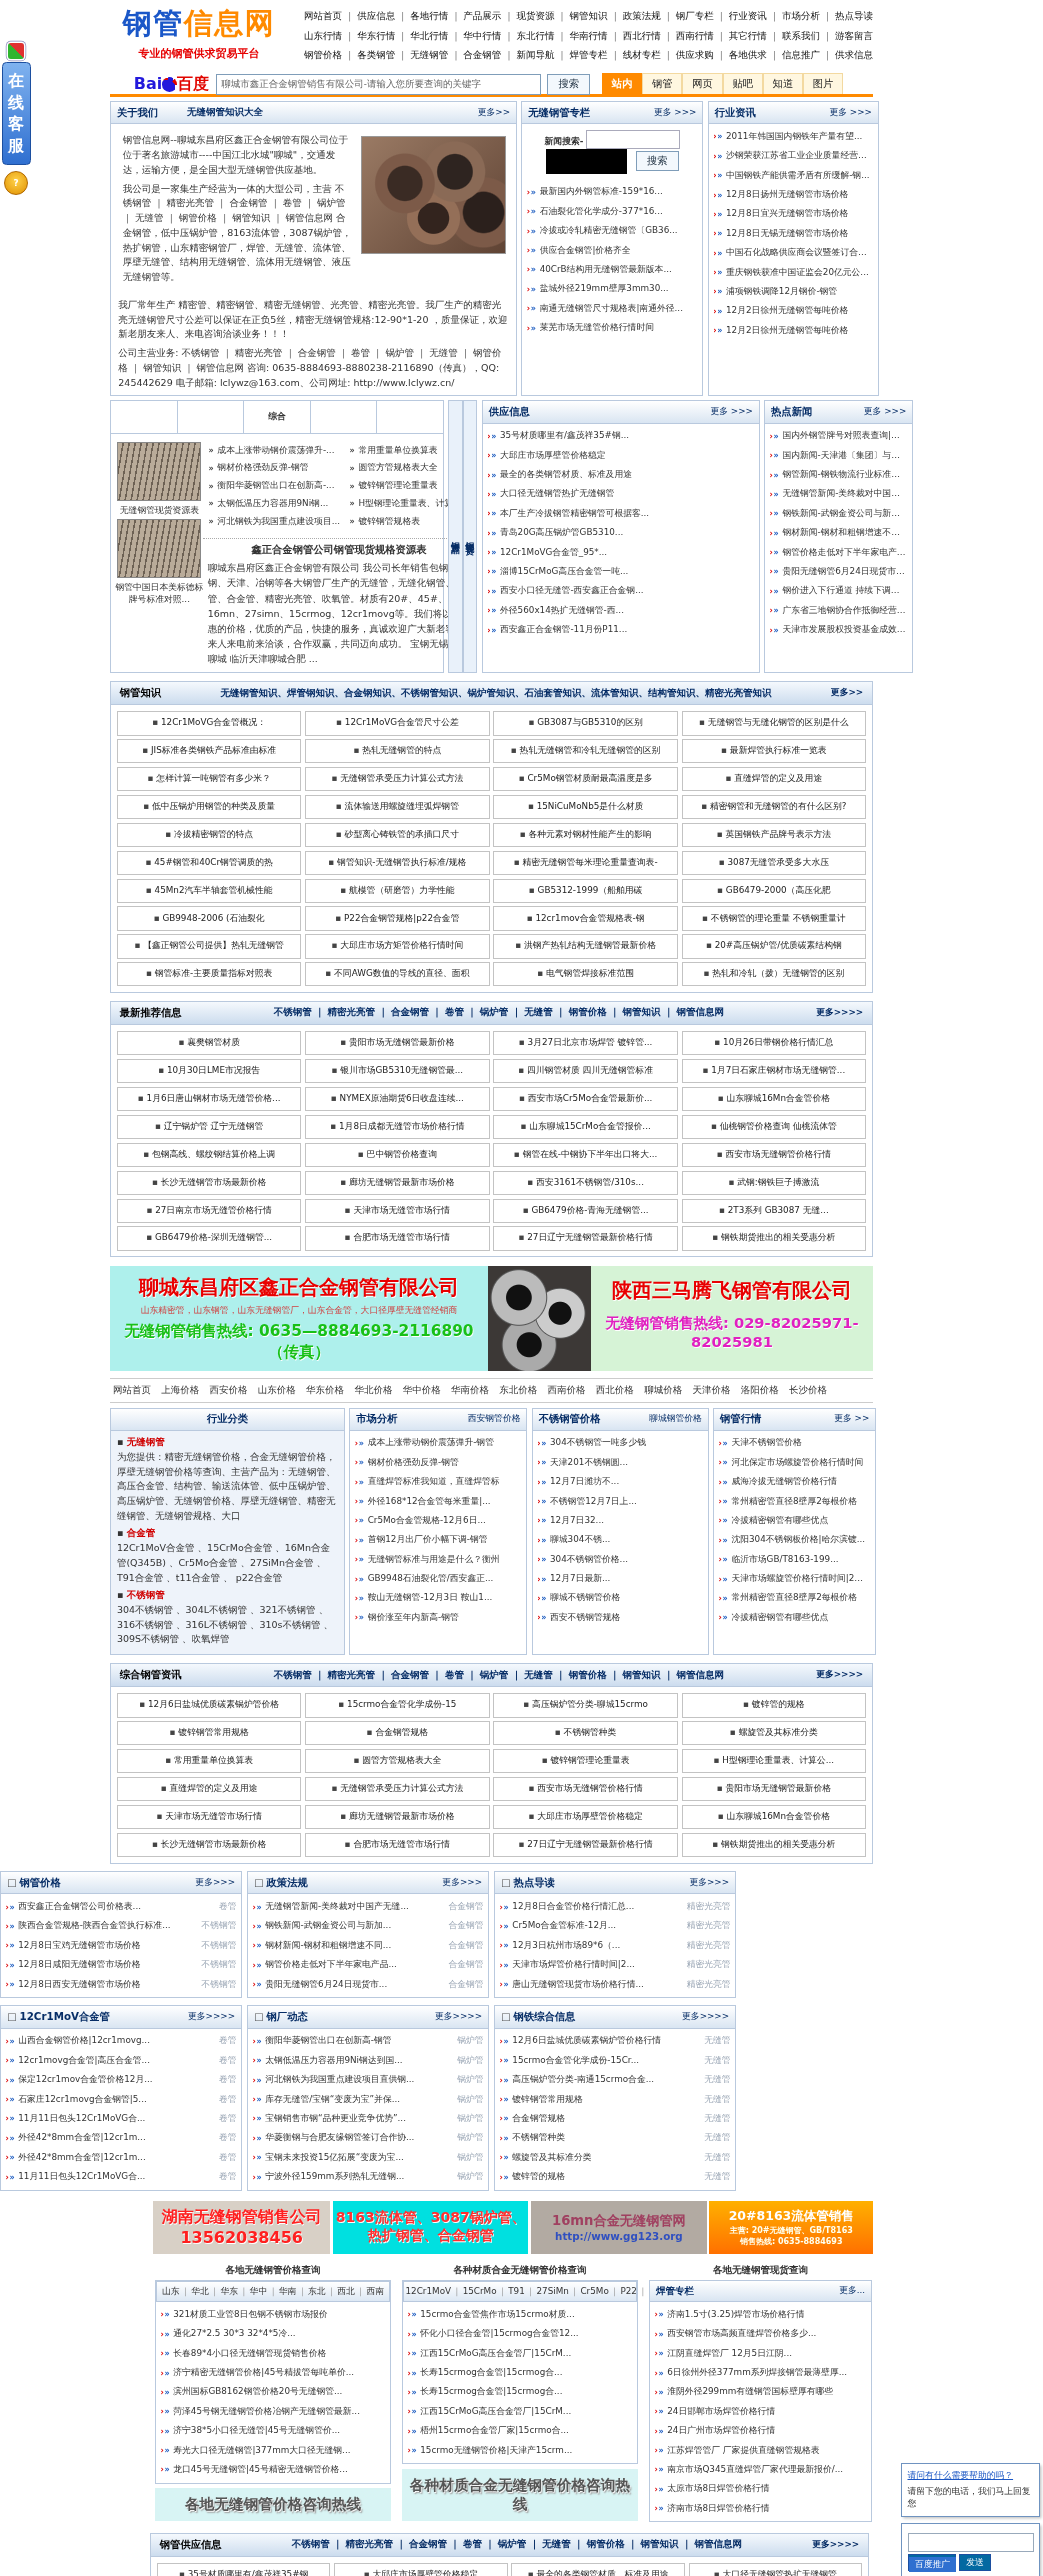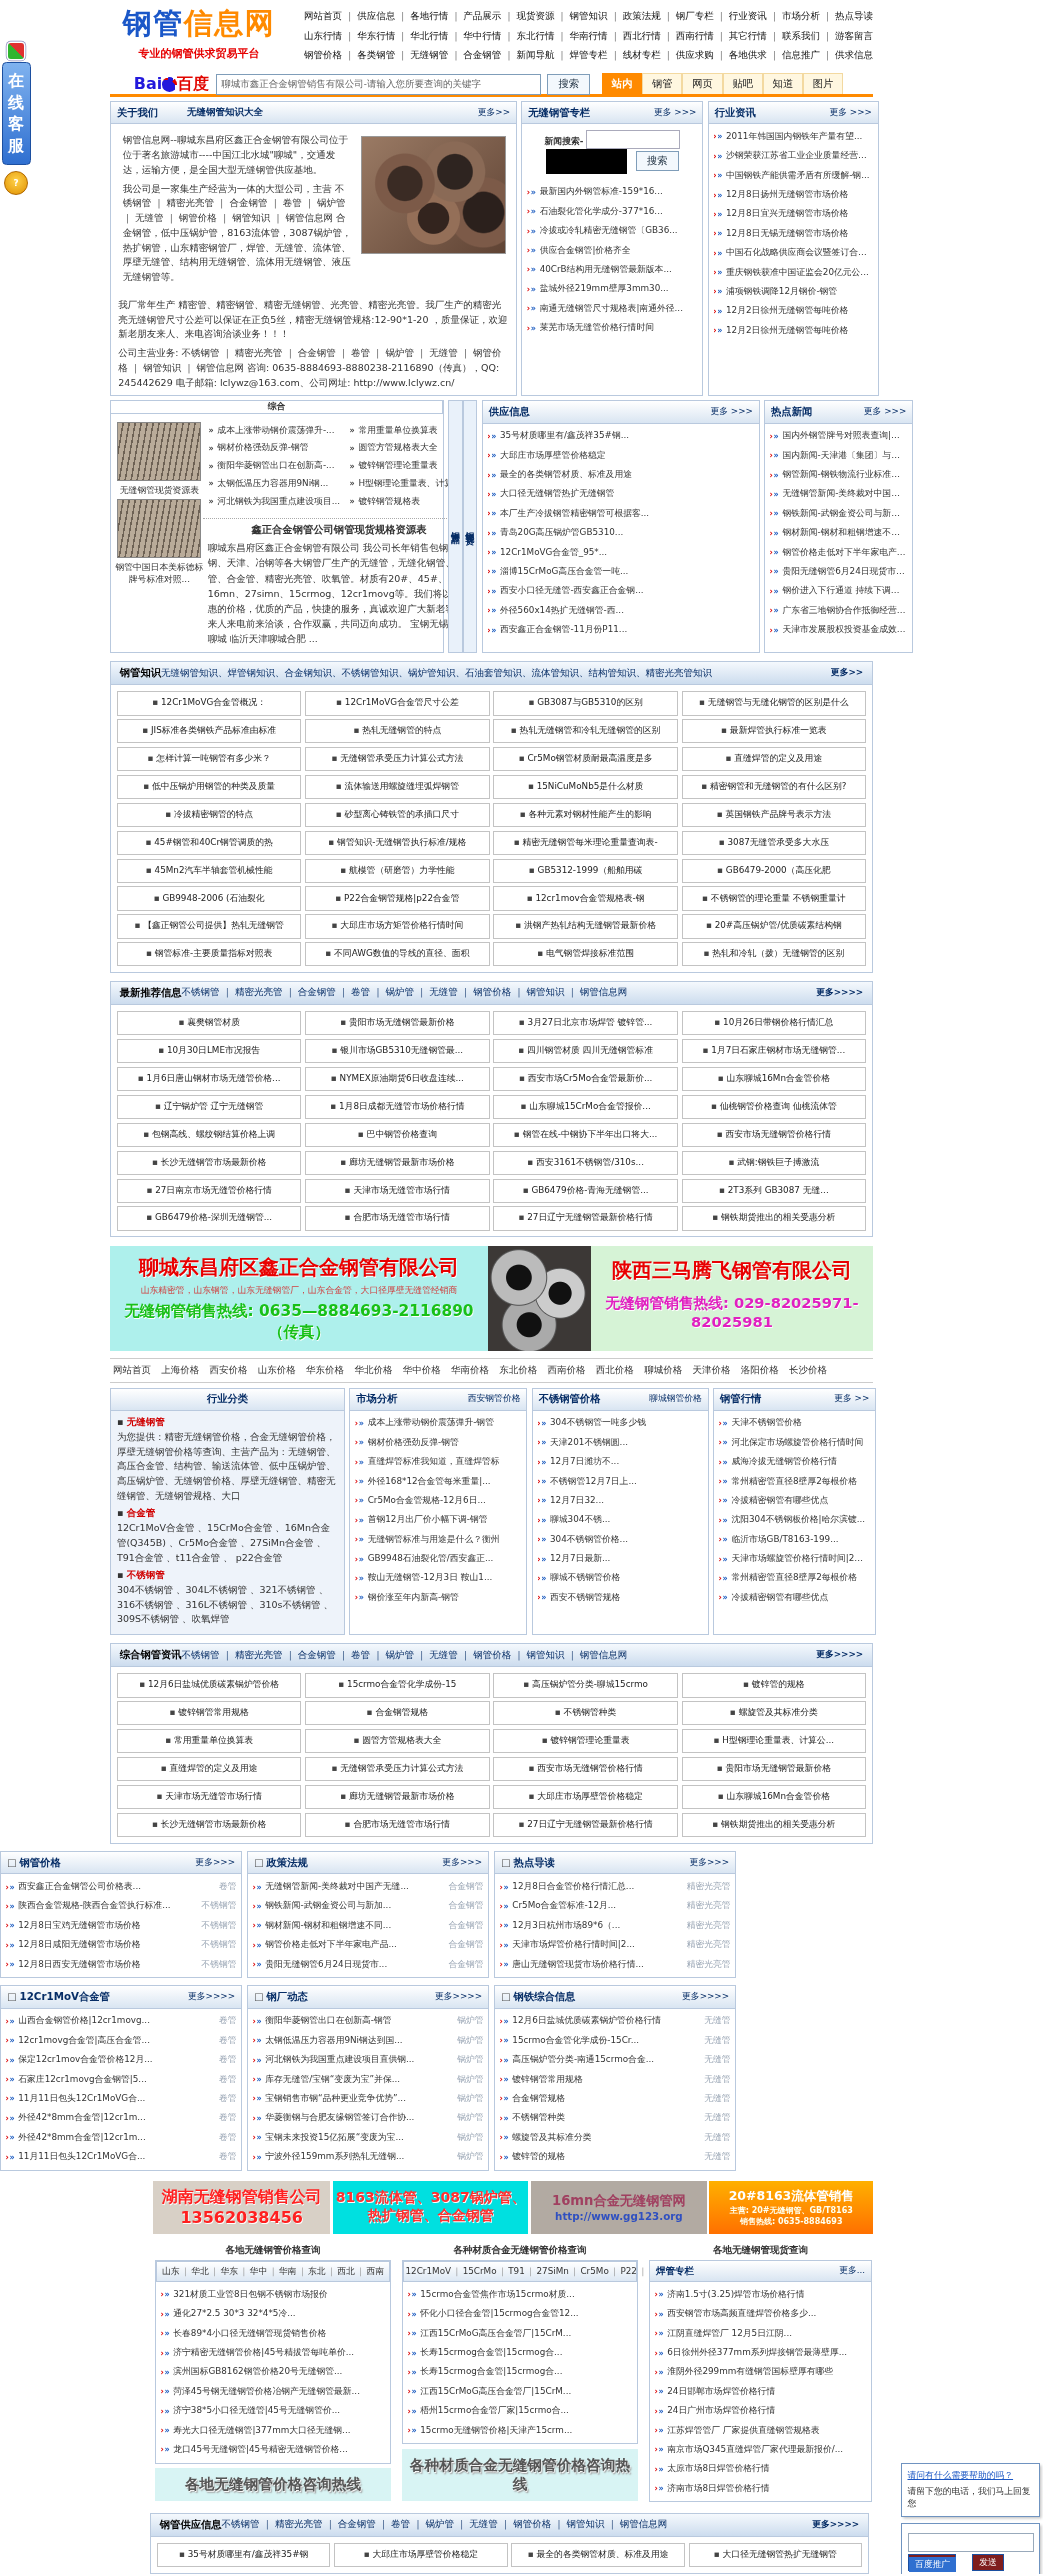--- a/index.html
+++ b/index.html
@@ -41,40 +41,40 @@
   .list{padding:2.9px 4.4px;}
   .li{display:flex;align-items:center;padding:3.7px 0;white-space:nowrap;overflow:hidden;}
   .li .arr{color:#1c5cc0;font-weight:bold;margin-right:3.7px;font-size:8px;}
   .li .arr::before{content:"›";color:#d00;margin-right:0.7px;}
   .li .txt{overflow:hidden;text-overflow:ellipsis;}
   .li .tag{margin-left:auto;color:#9aa6b5;padding-left:5.9px;}
   
   .secbar{display:flex;align-items:center;background:linear-gradient(#f5f9fd,#ccdcee);
           border:0.7px solid #b9c9de;padding:4.4px 8.8px;margin-top:7.3px;}
   .secbar .t{font-weight:bold;font-size:10.3px;color:#000;}
-  .secbar .tabs{flex:1;text-align:left;font-weight:normal;color:#062d66;font-size:9.5px;}
+  .secbar .tabs{flex:1;text-align:center;font-weight:bold;color:#062d66;font-size:9.5px;}
   .secbar .m{color:#062d66;font-weight:bold;}
   .grid{display:grid;grid-template-columns:repeat(4,1fr);gap:3.7px;border:0.7px solid #b9c9de;border-top:none;padding:5.9px;}
   .cell{border:0.7px solid #c3c3c3;text-align:center;padding:5.1px 2.2px;white-space:nowrap;overflow:hidden;color:#222;}
   .cell::before{content:"▪ ";color:#444;}
   
   .about p{line-height:1.55;font-size:9.5px;margin:4.4px 7.3px;}
   .aboutwrap{display:flex;padding:4.4px;}
   .aimg{width:143px;height:116px;border:0.7px solid #999;margin:7.3px 5.9px 0 0;flex:none;
         background:radial-gradient(circle at 30% 40%,#3a2b24 14%,#7c5a48 15% 24%,transparent 25%),
                    radial-gradient(circle at 65% 30%,#2e2420 14%,#8a6a56 15% 24%,transparent 25%),
                    radial-gradient(circle at 50% 70%,#33241e 14%,#946f58 15% 24%,transparent 25%),
                    radial-gradient(circle at 85% 65%,#2b201c 14%,#7c5a48 15% 24%,transparent 25%),
                    linear-gradient(135deg,#9a7a64,#5f4334);}
   
   .nsearch{padding:5.9px;text-align:center;}
   .nsearch input{width:88px;height:14.7px;border:0.7px solid #aab;}
   .blackbox{width:81px;height:25px;background:#000;display:inline-block;vertical-align:middle;}
   
-  .tabstrip{display:flex;border-bottom:0.7px solid #b9c9de;flex-direction:column;}
+  .tabstrip{display:flex;border-bottom:0.7px solid #b9c9de;}
   .tabstrip div{flex:1;border-right:0.7px solid #b9c9de;height:32px;display:flex;align-items:center;justify-content:center;font-weight:bold;}
   .comboflex{display:flex;padding:4.4px;}
   .imgcol{width:88px;flex:none;text-align:center;}
   .imgcol .im{width:82px;height:57px;border:0.7px solid #888;margin:2.9px auto;
       background:repeating-linear-gradient(100deg,#b9ab99 0 4.4px,#6d6154 4.4px 5.9px),linear-gradient(#a99,#766);}
   .imgcol .cap{font-size:8.8px;line-height:1.4;}
   .dots{border-top:0.7px dotted #aaa;margin:4.4px 0;}
   .combolists{flex:1;display:flex;}
   .combolists .list{flex:1;}
   .combolists .li{padding:2.9px 0;}
@@ -129,21 +129,21 @@
   .cswidget .sqicon{width:16px;height:16px;margin:0 auto 2.9px auto;border-radius:2.9px;
       background:linear-gradient(45deg,#2fb52f 50%,#e03030 50%);box-shadow:0 0 0 1.5px #fff,0 0 0 2.2px #88b;}
   .csbar{background:linear-gradient(#7fb2ef,#2f6fd0);border:0.7px solid #1c4fa0;border-radius:4.4px;color:#fff;
          font-weight:bold;font-size:16px;padding:7.3px 0;line-height:1.35;}
   .headset{width:22px;height:22px;margin:5.9px auto 1.5px auto;border-radius:50%;background:radial-gradient(circle at 50% 40%,#ffd24a,#e09000);
            color:#fff;font-weight:bold;display:flex;align-items:center;justify-content:center;border:1.5px solid #b06800;}
   .chatw{position:absolute;right:4.4px;top:2463px;width:139px;z-index:9;}
   .chatbox{border:0.7px solid #6f93c0;background:#fff;box-shadow:1.5px 1.5px 2.9px rgba(0,0,0,.25);margin-bottom:5.9px;padding:5.9px;font-size:8.8px;}
   .chatbox .bl{color:#1a56c4;text-decoration:underline;margin-bottom:4.4px;}
   .chatbox input{width:96%;height:14.7px;border:0.7px solid #9ab;margin:2.9px 0;}
-  .cbtn{background:#7f1d1d;color:#fff;border:0.7px solid #1c4fa0;padding:1.5px 5.9px;font-size:8.8px;margin-right:13px;}
+  .cbtn{background:#0369a1;color:#fff;border:0.7px solid #1c4fa0;padding:1.5px 5.9px;font-size:8.8px;margin-right:0;}
   .badgebaidu{position:absolute;right:88px;top:2557px;background:#2f6fd0;color:#fff;padding:1.5px 5.9px;font-size:8.8px;z-index:9;}
   .mt6{margin-top:4.4px;} .gap6{gap:4.4px;}
   .w552{width:405px;flex:none;} .w246{width:180px;flex:none;} .w230{width:169px;flex:none;}
   .w452{width:332px;flex:none;} .w376{width:276px;flex:none;} .w200{width:147px;flex:none;}
   .w318{width:233px;flex:none;} .w240{width:176px;flex:none;} .w238{width:175px;flex:none;} .w220{width:161px;flex:none;}
 </style>
 </head>
 <body>
 
 <div class="cswidget">

